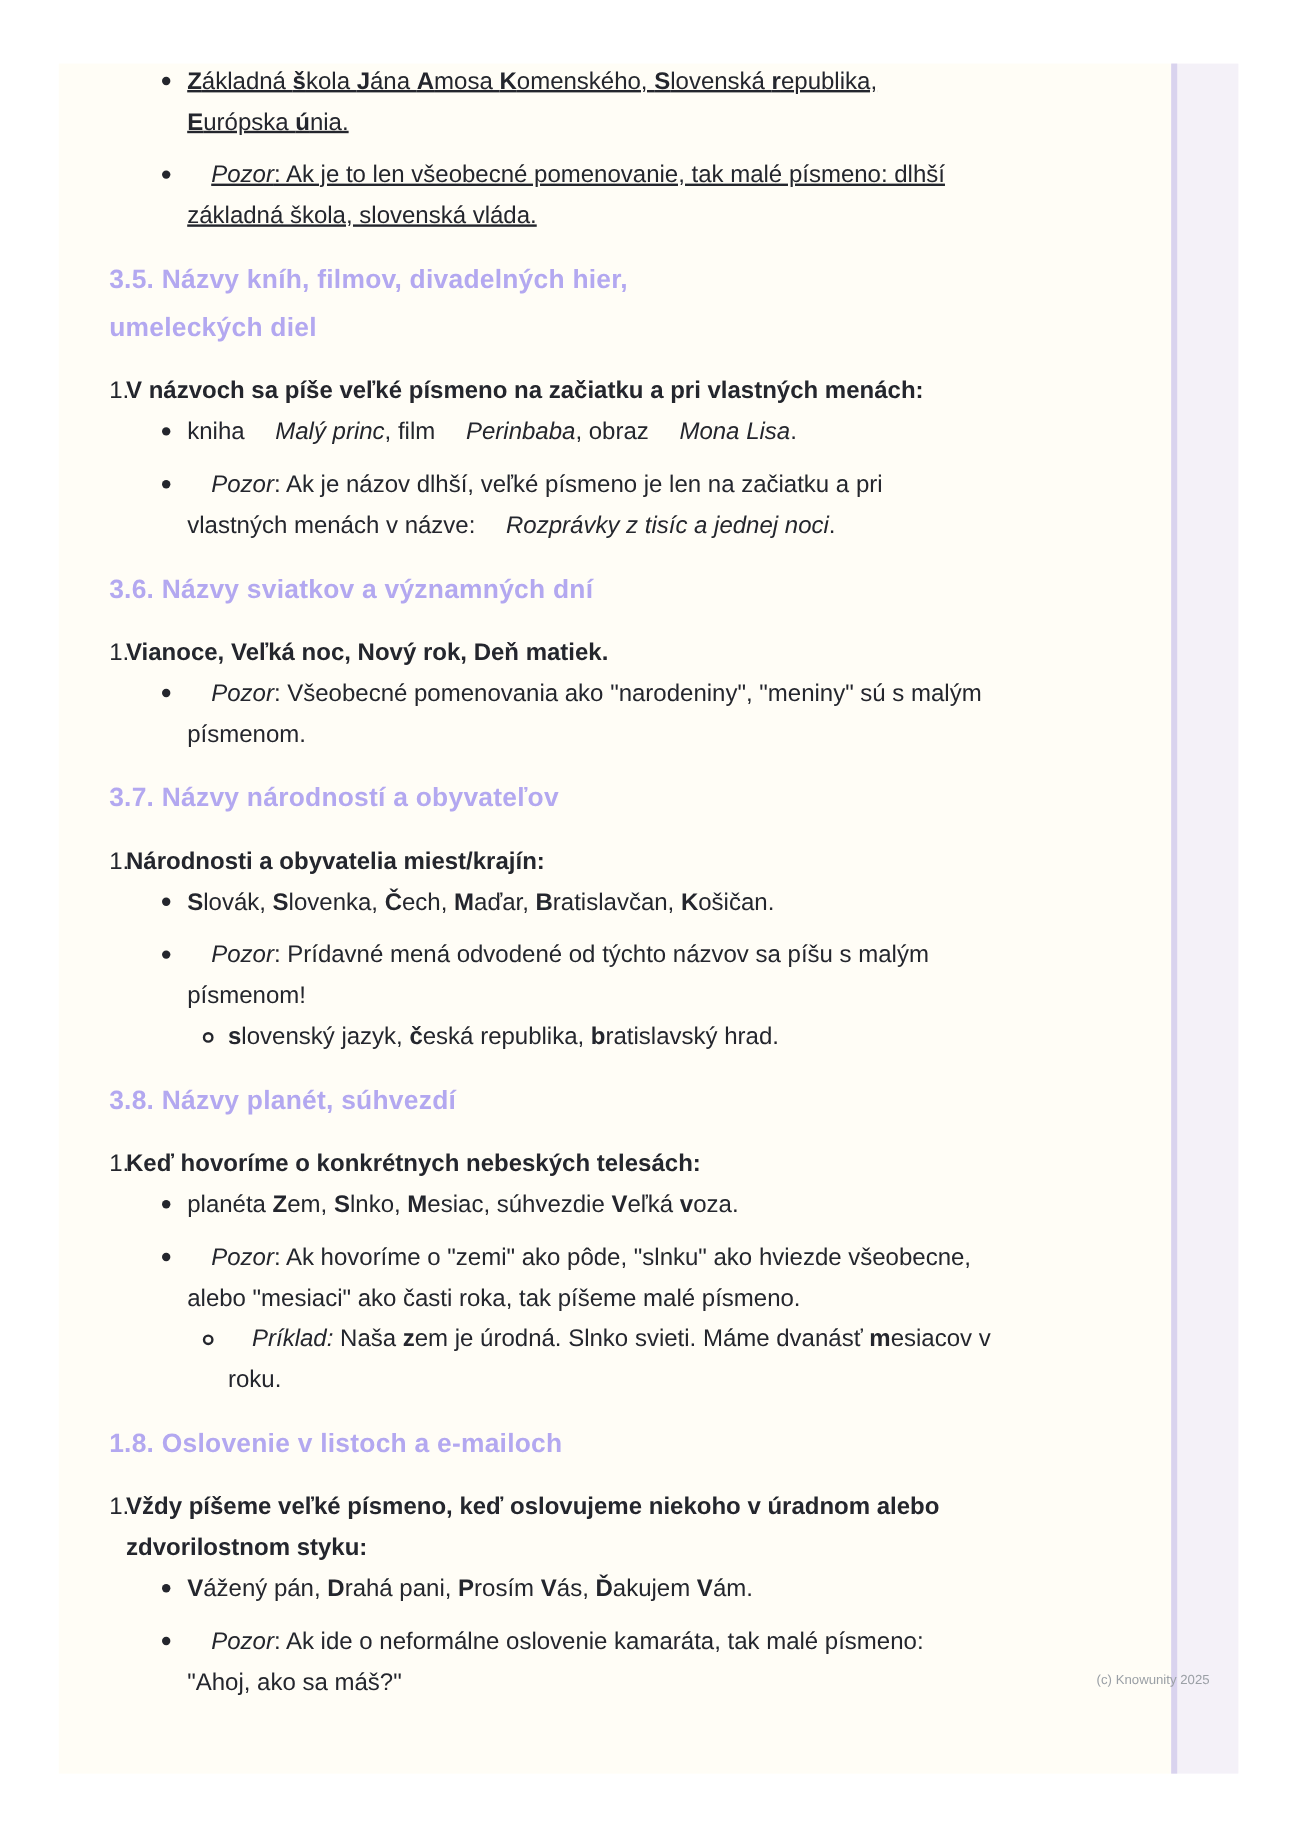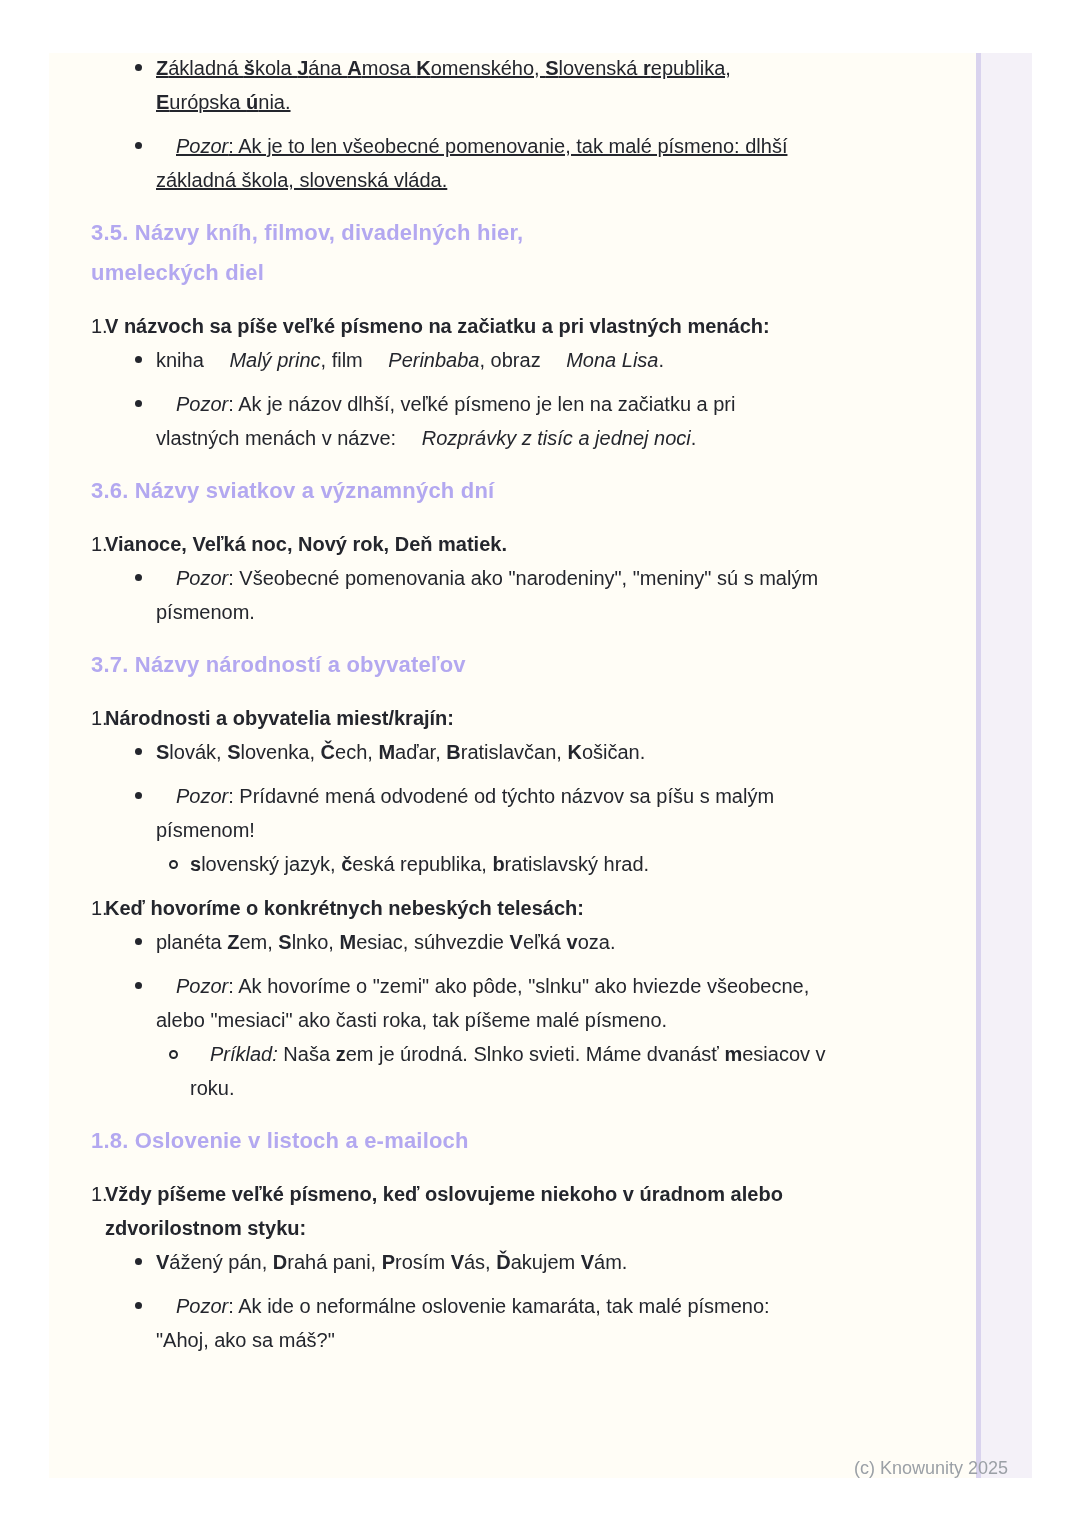--- a/index.html
+++ b/index.html
@@ -36,36 +36,37 @@
   .oli .uli{padding-left:51px;}
   .oli .uli > .marker{left:30px;}
   .uli .uli{padding-left:34px;margin-top:0;margin-bottom:0;}
   .uli .uli > .marker{left:13px;}
   .marker{position:absolute;top:13px;width:7px;height:7px;border-radius:50%;}
   .disc > .marker{background:var(--text,#24262d);}
   .circle > .marker{border:2px solid var(--text,#24262d);width:5px;height:5px;background:transparent;box-sizing:content-box;}
   .b{font-weight:700;}
   .i{font-style:italic;margin-left:20px;}
   .watermark{
-    position:absolute;top:1459px;right:72px;
-    font-size:18px;line-height:18px;color:var(--watermark,#9ba0a6);
+    position:absolute;top:1391px;right:72px;
+    font-size:11px;line-height:18px;color:var(--watermark,#9ba0a6);
   }
 </style>
 </head>
 <body style="--heading: #b3a8f0; --text: #24262d; --page-bg: #fffdf6; --gutter-bg: #f4f1f8; --gutter-border: #d9d3ee; --watermark: #9ba0a6;">
 
 <div class="page"></div>
 <div class="gutter"></div>
 <div class="content" id="content">
     <div class="uli disc"><span class="marker"></span><span><span class="b">Z</span><span>ákladná </span><span class="b">š</span><span>kola </span><span class="b">J</span><span>ána </span><span class="b">A</span><span>mosa </span><span class="b">K</span><span>omenského, </span><span class="b">S</span><span>lovenská </span><span class="b">r</span><span>epublika,</span><br><span class="b">E</span><span>urópska </span><span class="b">ú</span><span>nia.</span></span></div>
     <div class="uli disc"><span class="marker"></span><span><span class="i">Pozor</span><span>: Ak je to len všeobecné pomenovanie, tak malé písmeno: dlhší</span><br><span>základná škola, slovenská vláda.</span></span></div>
     <h2>3.5. Názvy kníh, filmov, divadelných hier,
 umeleckých diel</h2>
     <div class="oli"><span class="onum">1.</span><span><span class="b">V názvoch sa píše veľké písmeno na začiatku a pri vlastných menách:</span></span><div class="uli disc"><span class="marker"></span><span><span>kniha </span><span class="i">Malý princ</span><span>, film </span><span class="i">Perinbaba</span><span>, obraz </span><span class="i">Mona Lisa</span><span>.</span></span></div><div class="uli disc"><span class="marker"></span><span><span class="i">Pozor</span><span>: Ak je názov dlhší, veľké písmeno je len na začiatku a pri</span><br><span>vlastných menách v názve: </span><span class="i">Rozprávky z tisíc a jednej noci</span><span>.</span></span></div></div>
     <h2>3.6. Názvy sviatkov a významných dní</h2>
     <div class="oli"><span class="onum">1.</span><span><span class="b">Vianoce, Veľká noc, Nový rok, Deň matiek.</span></span><div class="uli disc"><span class="marker"></span><span><span class="i">Pozor</span><span>: Všeobecné pomenovania ako "narodeniny", "meniny" sú s malým</span><br><span>písmenom.</span></span></div></div>
     <h2>3.7. Názvy národností a obyvateľov</h2>
     <div class="oli"><span class="onum">1.</span><span><span class="b">Národnosti a obyvatelia miest/krajín:</span></span><div class="uli disc"><span class="marker"></span><span><span class="b">S</span><span>lovák, </span><span class="b">S</span><span>lovenka, </span><span class="b">Č</span><span>ech, </span><span class="b">M</span><span>aďar, </span><span class="b">B</span><span>ratislavčan, </span><span class="b">K</span><span>ošičan.</span></span></div><div class="uli disc"><span class="marker"></span><span><span class="i">Pozor</span><span>: Prídavné mená odvodené od týchto názvov sa píšu s malým</span><br><span>písmenom!</span></span><div class="uli circle"><span class="marker"></span><span><span class="b">s</span><span>lovenský jazyk, </span><span class="b">č</span><span>eská republika, </span><span class="b">b</span><span>ratislavský hrad.</span></span></div></div></div>
+    <h2>3.8. Názvy planét, súhvezdí</h2>
     <div class="oli"><span class="onum">1.</span><span><span class="b">Keď hovoríme o konkrétnych nebeských telesách:</span></span><div class="uli disc"><span class="marker"></span><span><span>planéta </span><span class="b">Z</span><span>em, </span><span class="b">S</span><span>lnko, </span><span class="b">M</span><span>esiac, súhvezdie </span><span class="b">V</span><span>eľká </span><span class="b">v</span><span>oza.</span></span></div><div class="uli disc"><span class="marker"></span><span><span class="i">Pozor</span><span>: Ak hovoríme o "zemi" ako pôde, "slnku" ako hviezde všeobecne,</span><br><span>alebo "mesiaci" ako časti roka, tak píšeme malé písmeno.</span></span><div class="uli circle"><span class="marker"></span><span><span class="i">Príklad:</span><span> Naša </span><span class="b">z</span><span>em je úrodná. Slnko svieti. Máme dvanásť </span><span class="b">m</span><span>esiacov v</span><br><span>roku.</span></span></div></div></div>
     <h2>1.8. Oslovenie v listoch a e-mailoch</h2>
     <div class="oli"><span class="onum">1.</span><span><span class="b">Vždy píšeme veľké písmeno, keď oslovujeme niekoho v úradnom alebo</span><br><span class="b">zdvorilostnom styku:</span></span><div class="uli disc"><span class="marker"></span><span><span class="b">V</span><span>ážený pán, </span><span class="b">D</span><span>rahá pani, </span><span class="b">P</span><span>rosím </span><span class="b">V</span><span>ás, </span><span class="b">Ď</span><span>akujem </span><span class="b">V</span><span>ám.</span></span></div><div class="uli disc"><span class="marker"></span><span><span class="i">Pozor</span><span>: Ak ide o neformálne oslovenie kamaráta, tak malé písmeno:</span><br><span>"Ahoj, ako sa máš?"</span></span></div></div>
   </div>
 <div class="watermark">(c) Knowunity 2025</div>
 
 </body></html>

